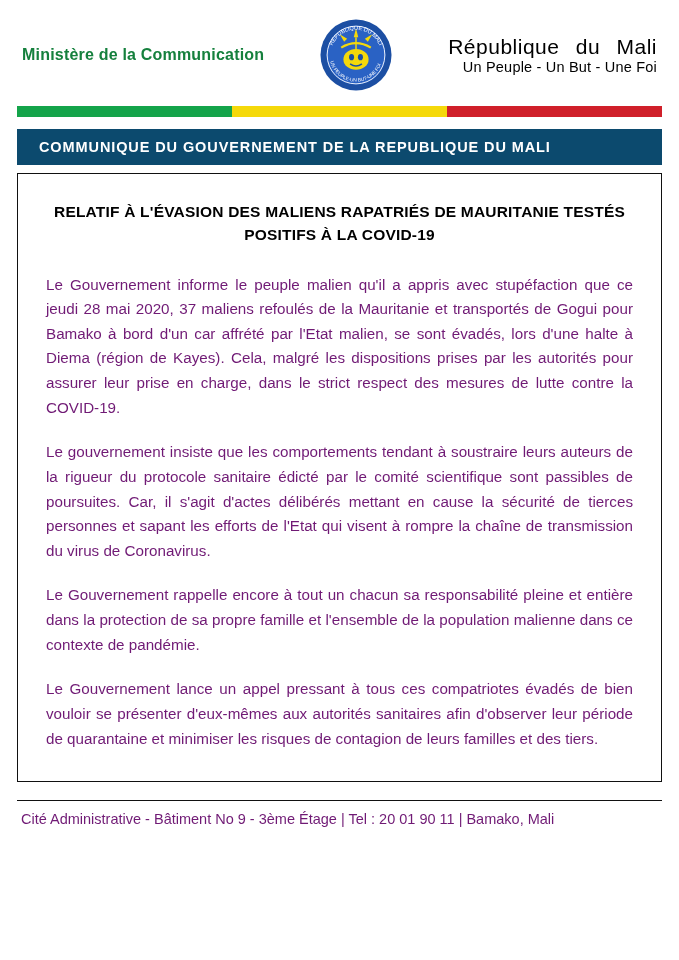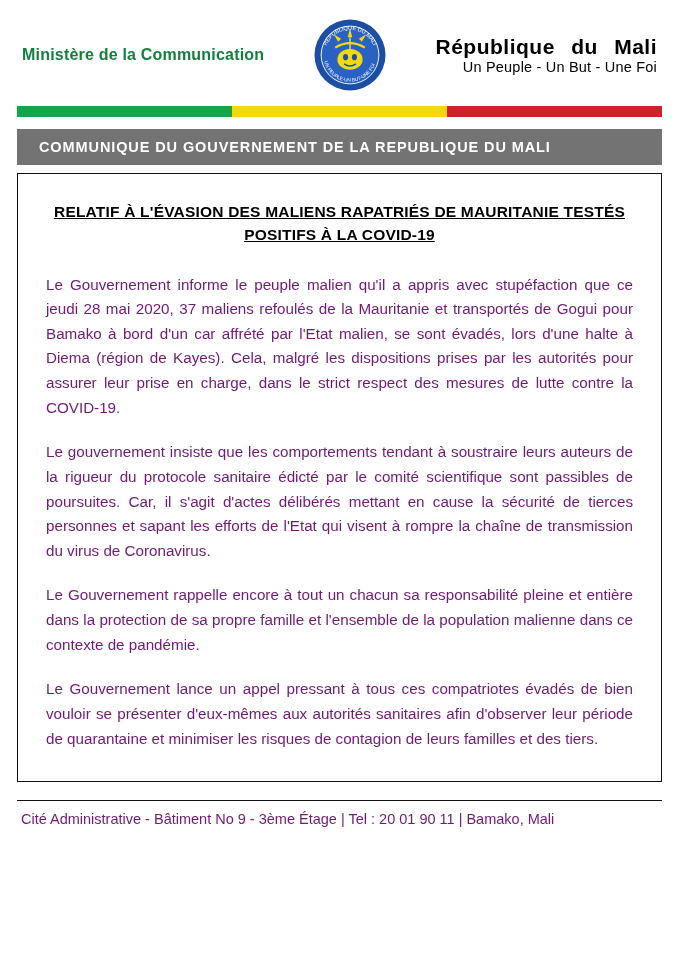--- a/index.html
+++ b/index.html
@@ -43,21 +43,21 @@
     flex: 0 0 74px;
     position: relative;
     margin: 0 6px;
   }
   .republic {
     text-align: right;
     padding-right: 6px;
   }
   .republic .line1 {
     font-size: 21px;
-    font-weight: bold;
+    font-weight: normal;
     letter-spacing: 0.5px;
     white-space: nowrap;
     word-spacing: 10px;
   }
   .republic .line2 {
     font-size: 14.5px;
     margin-top: 0;
     white-space: nowrap;
     letter-spacing: 0.2px;
   }
@@ -70,21 +70,21 @@
     margin: 6px auto 0 auto;
   }
   .flagbar .seg { flex: 1 1 33.33%; }
 
   
   .banner-wrap {
     width: 645px;
     margin: 12px auto 0 auto;
   }
   .banner {
-    background: #737373;
+    background: #0c4a6e;
     color: #ffffff;
     font-size: 14.5px;
     font-weight: bold;
     letter-spacing: 0.9px;
     padding: 10px 0 10px 22px;
     box-sizing: border-box;
   }
 
   
   .docbox {
@@ -94,21 +94,20 @@
     box-sizing: border-box;
     padding: 22px 28px 26px 28px;
   }
   .doc-title {
     text-align: center;
     font-size: 15.5px;
     font-weight: bold;
     line-height: 1.5;
     letter-spacing: 0.2px;
     margin: 4px 6px 26px 6px;
-    text-decoration: underline;
   }
   .para {
     font-size: 15.2px;
     line-height: 1.62;
     text-align: justify;
     text-justify: inter-word;
     margin: 0 0 20px 0;
     color: #701a75;
   }
   .para:last-child { margin-bottom: 4px; }

